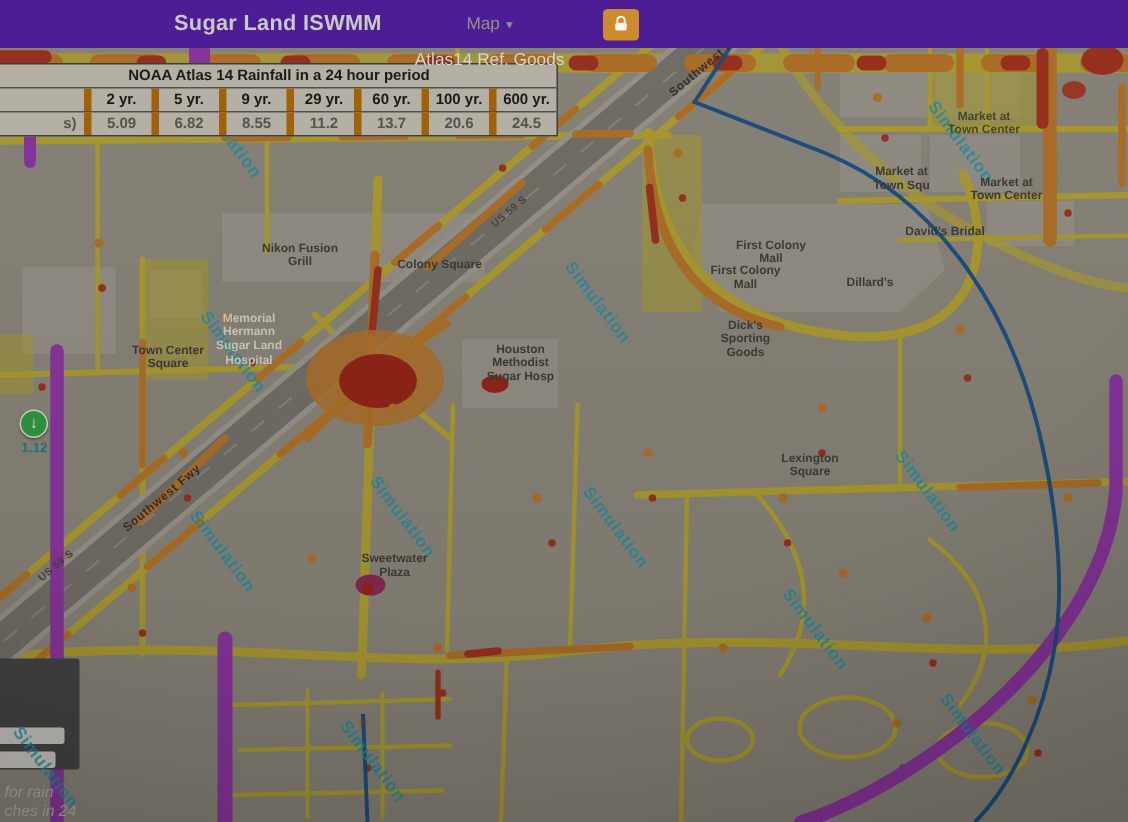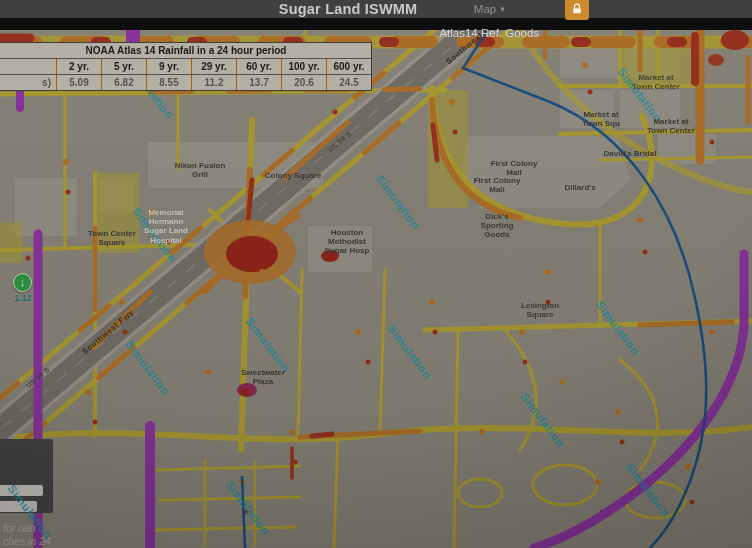--- a/index.html
+++ b/index.html
@@ -1,20 +1,20 @@
 <!DOCTYPE html>
 <html><head>
 <meta charset="utf-8">
 <style>
   html,body{margin:0;padding:0;}
   body{width:752px;height:548px;overflow:hidden;background:#0e0e0e;position:relative;
        font-family:"Liberation Sans",sans-serif;}
   
-  .topbar{position:absolute;top:0;left:0;width:752px;height:18px;background:#404040;
-          display:flex;align-items:center;z-index:20;justify-content:center;}
+  .topbar{position:absolute;top:0;left:0;width:752px;height:32px;background:#4c1d95;
+          display:flex;align-items:center;z-index:20;}
   .app-title{margin-left:116px;font-size:14.5px;font-weight:700;color:#c9c9c9;letter-spacing:.2px;}
   .nav{display:flex;align-items:center;margin-left:22px;gap:12px;flex-direction:column;}
   .nav-item{font-size:11.5px;color:#d4d4d4;cursor:pointer;display:flex;gap:4px;align-items:center;white-space:nowrap;}
   .nav-item.dim{color:#8e8e8e;}
   .caret{font-size:9px;color:#8e8e8e;line-height:1;}
   .action-btn{margin-left:26px;width:24px;height:21px;background:#cd8a2f;border:none;border-radius:3px;
               display:flex;align-items:center;justify-content:center;cursor:pointer;padding:0;}
   
   .map{position:absolute;top:30px;left:0;width:752px;height:518px;overflow:hidden;background:#8e897e;}
   .map svg.art{position:absolute;top:0;left:0;}
@@ -45,21 +45,21 @@
      background:radial-gradient(150% 130% at 38% 18%, rgba(0,0,0,0) 42%, rgba(0,0,0,.30) 100%),
                 linear-gradient(to bottom, rgba(10,8,5,.06), rgba(10,8,5,.15));}
   
   .rain-table{position:absolute;left:-62px;top:42px;z-index:15;background:#b5b0a6;
               border:1.5px solid #3f3d37;font-size:10px;color:#1b1a16;}
   .rt-title{height:15px;line-height:15px;font-weight:700;text-align:center;padding-left:62px;
             border-bottom:1px solid #54514a;}
   .rt-row{display:flex;}
   .rt-head{border-bottom:1px solid #54514a;}
   .rt-cell{width:45px;height:15px;line-height:15px;text-align:center;font-weight:700;
-           border-left:1px solid #a16207;box-sizing:border-box;}
+           border-left:5px solid #a16207;box-sizing:border-box;}
   .rt-label{width:117px;border-left:none;text-align:right;padding-right:5px;box-sizing:border-box;}
   .rt-vals .rt-cell{color:#56534b;}
 </style>
 </head>
 <body>
 
 <header class="topbar">
   <div class="app-title">Sugar Land ISWMM</div>
   <nav class="nav">
       <div class="nav-item">

